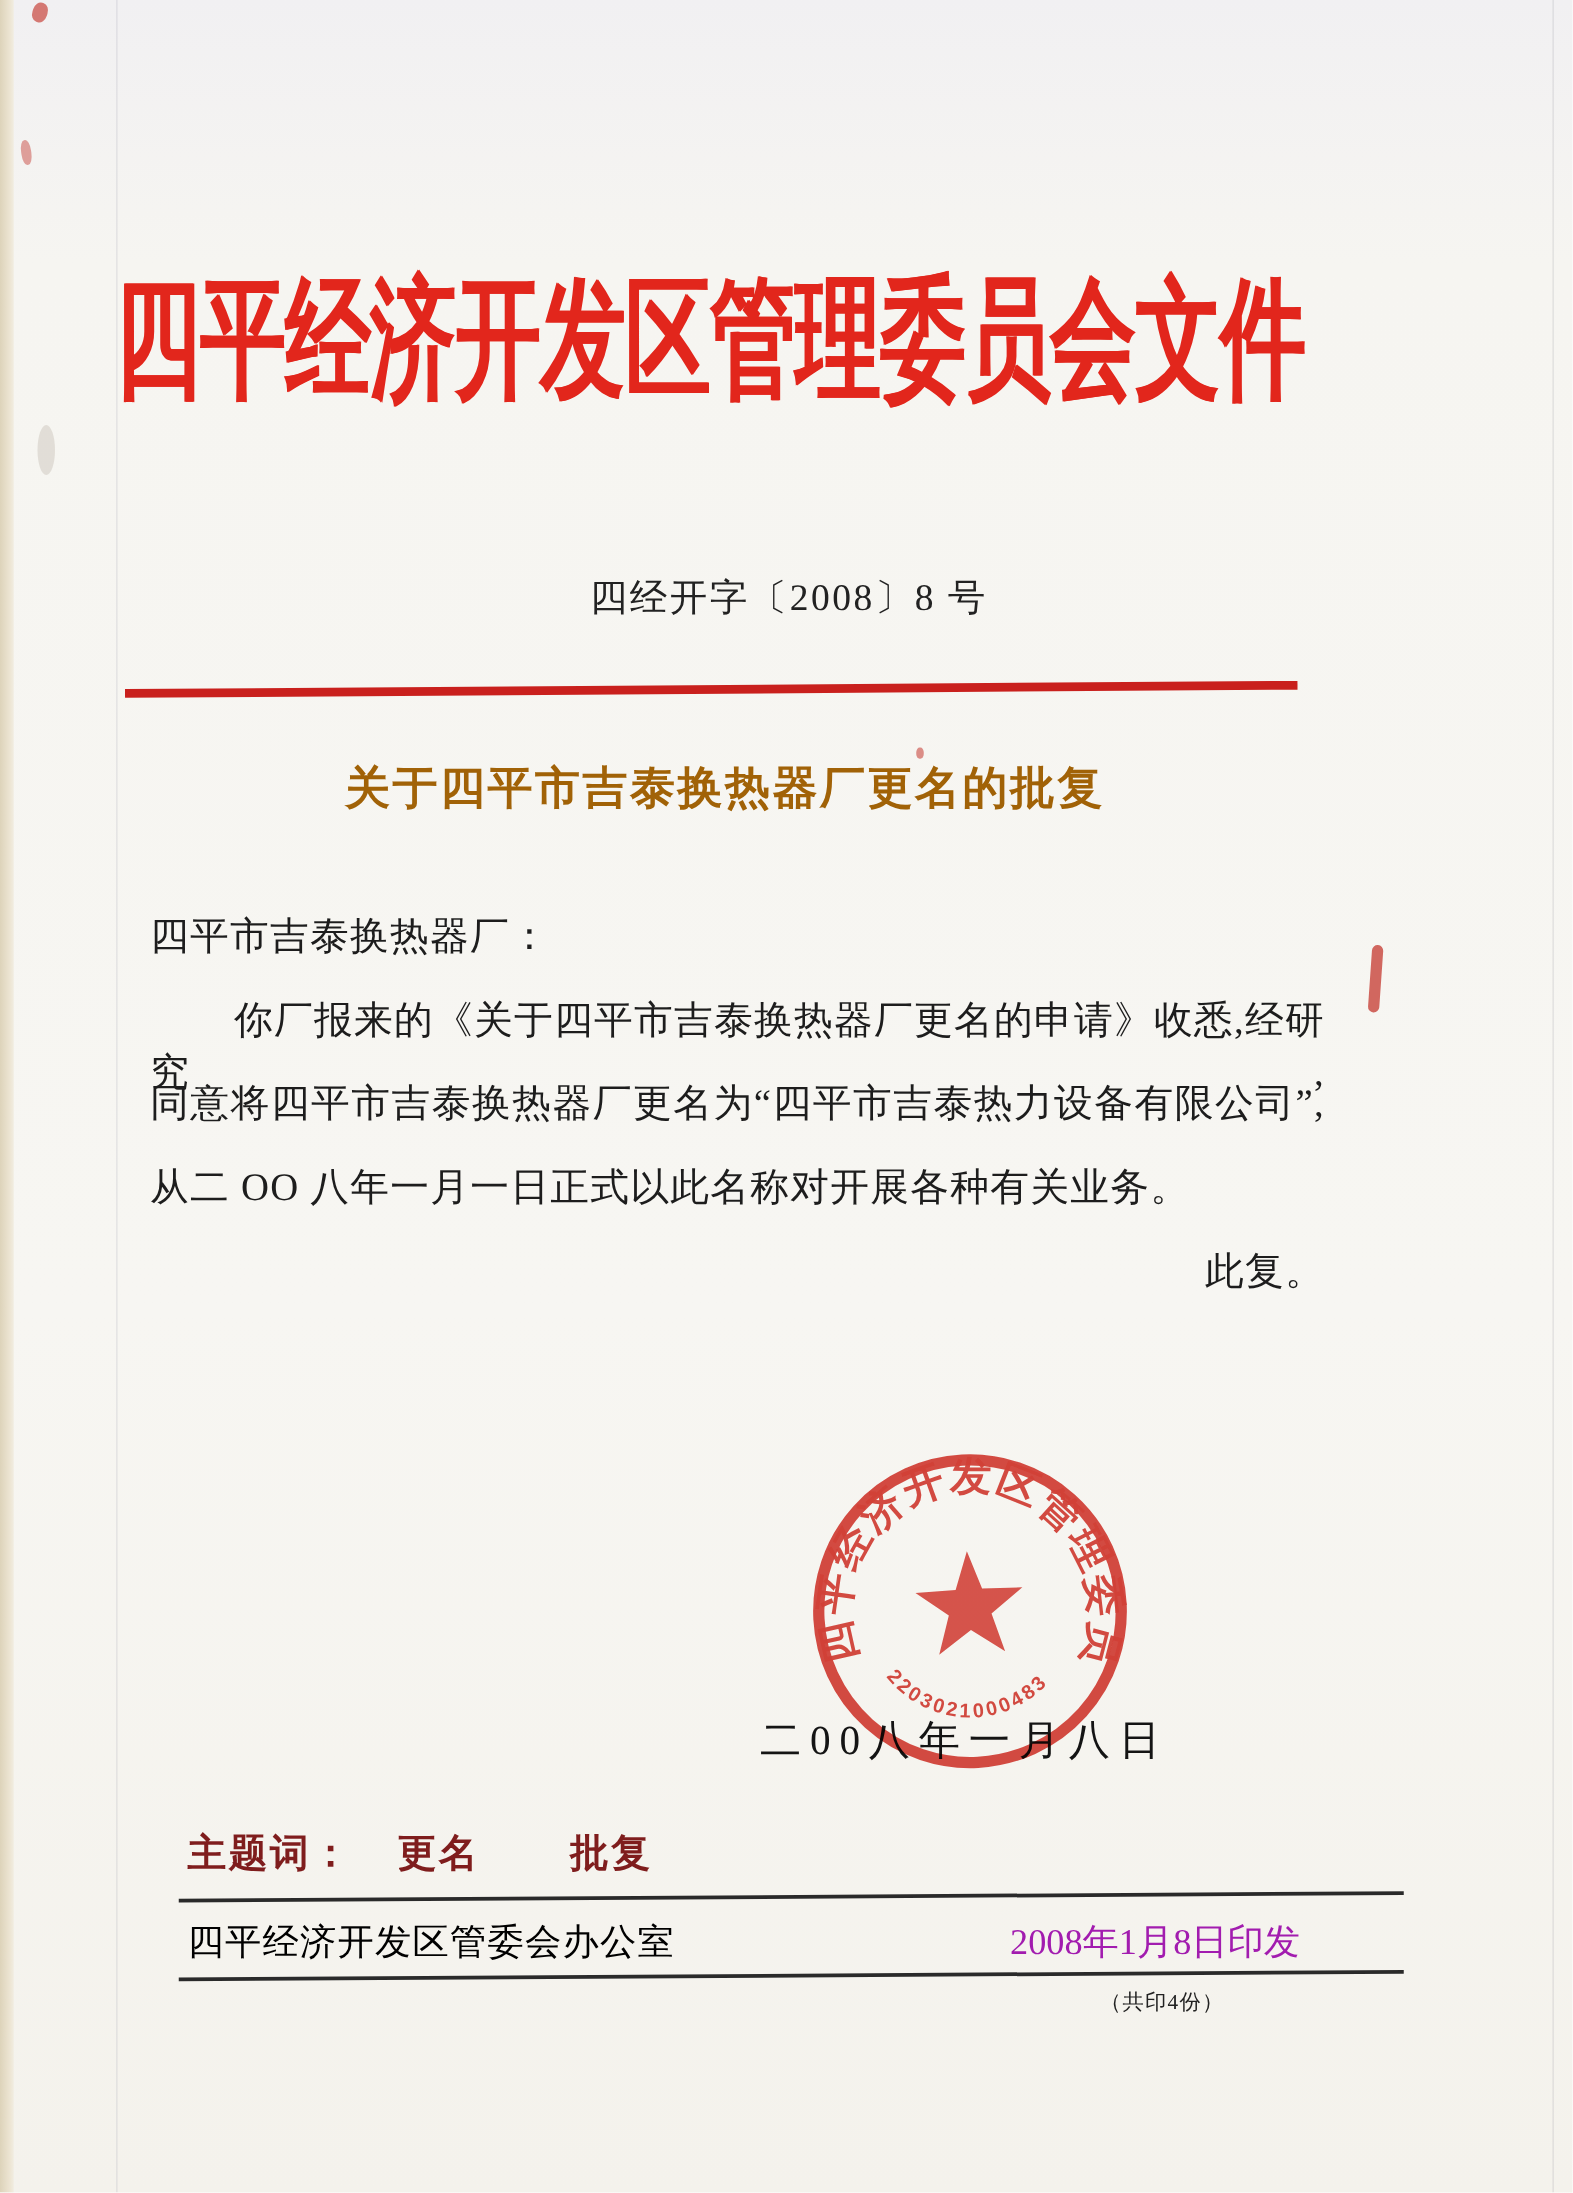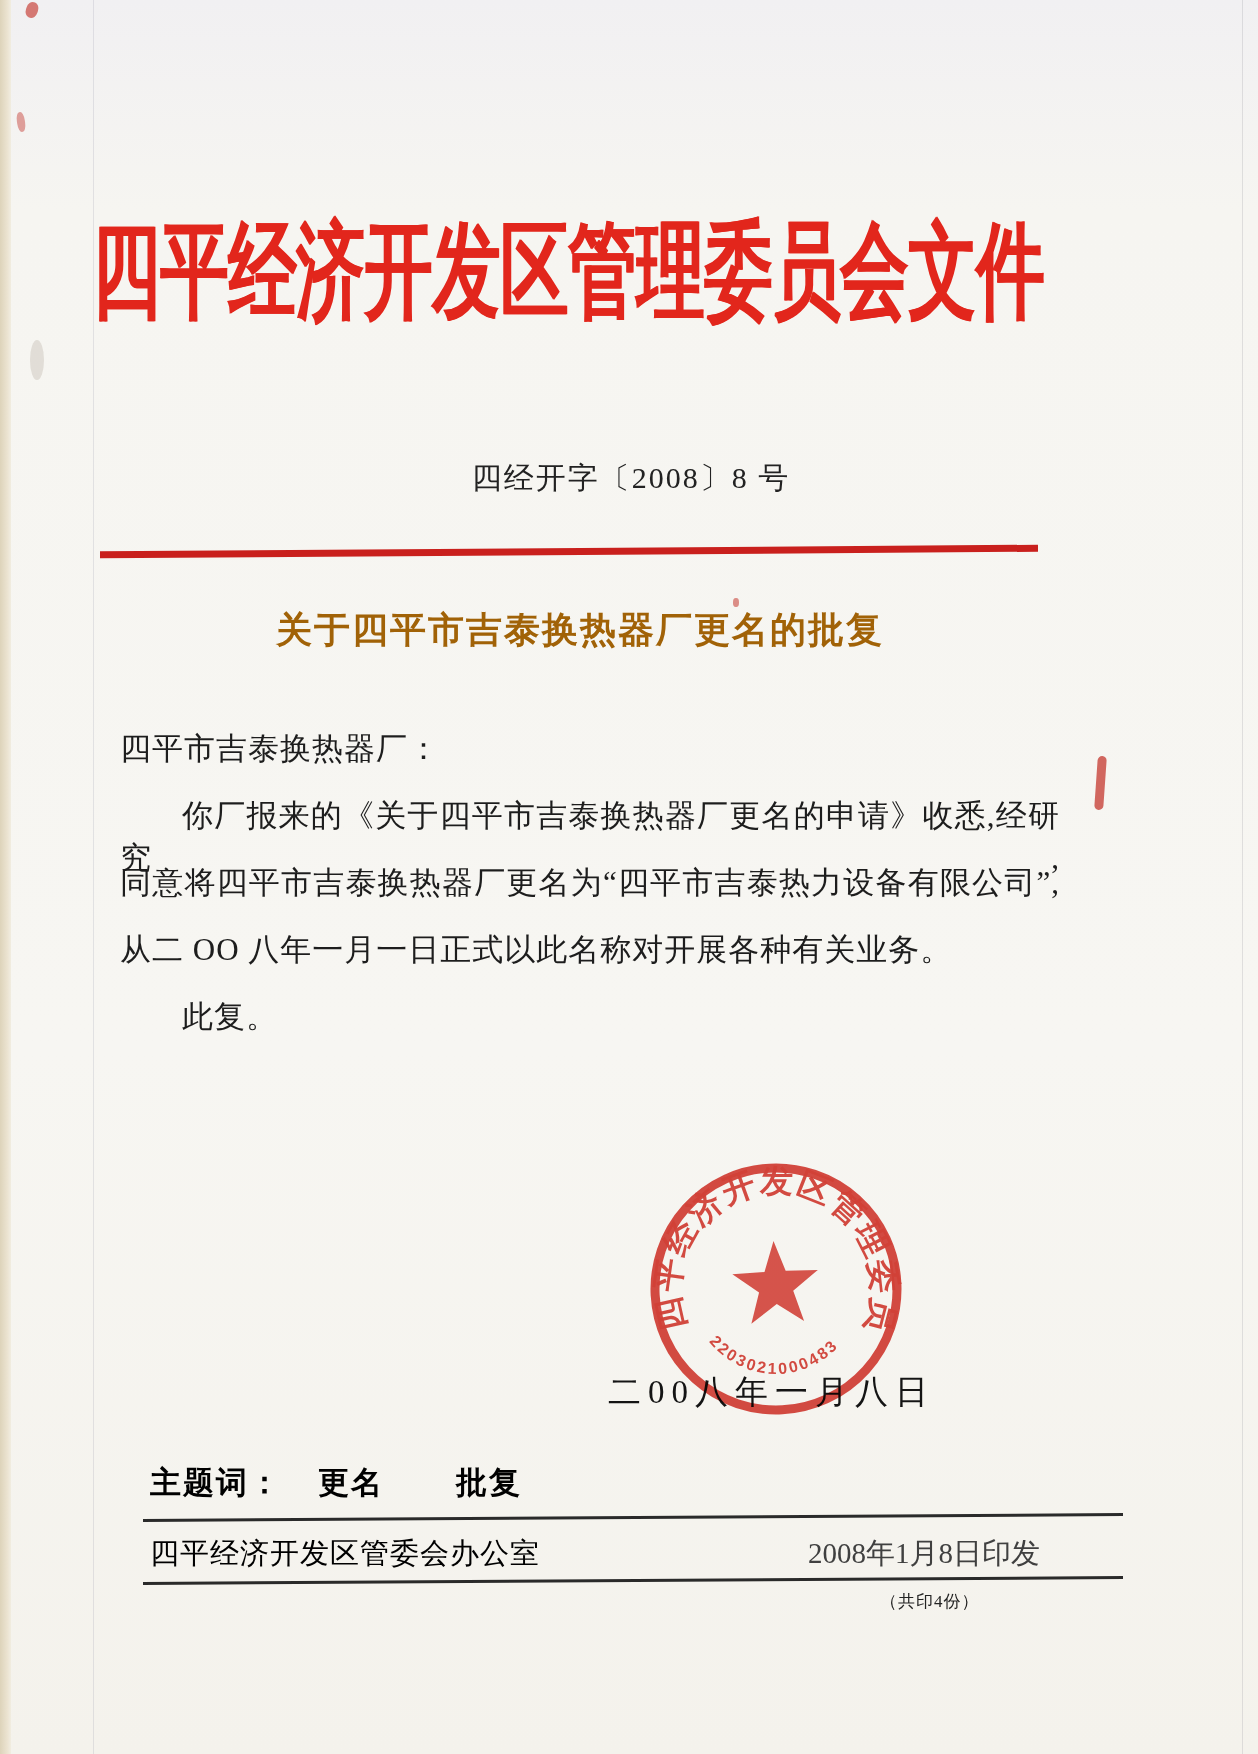--- a/index.html
+++ b/index.html
@@ -33,44 +33,44 @@
   .doc-title{
     left:0;top:606px;width:1160px;text-align:center;
     font-size:36px;font-weight:bold;letter-spacing:2px;color:#a16207;
     font-family:"Liberation Sans","DejaVu Sans",sans-serif;
   }
   .body-line{
     left:120px;width:940px;font-size:31px;color:#1d1d1d;letter-spacing:1px;
     white-space:nowrap;
   }
   .justify{white-space:normal;text-align:justify;text-align-last:justify;}
-  .indent{text-indent:62px;}
+  .indent{text-indent:62px;text-align:right;}
   .salutation{top:728px;}
   .bl1{top:795px;}
   .bl2{top:862px;}
   .bl3{top:929px;}
   .closing{top:996px;}
   
   .sig-date{
     left:608px;top:1370px;font-size:33px;letter-spacing:7px;color:#141414;
     z-index:2;white-space:nowrap;
   }
   .seal{left:645px;top:1158px;width:262px;height:262px;z-index:3;
     mix-blend-mode:multiply;opacity:.93;transform:rotate(-3deg);}
   
   .subject-row{left:150px;top:1462px;display:flex;align-items:baseline;
     font-family:"Liberation Sans","DejaVu Sans",sans-serif;
-    font-size:31px;font-weight:bold;color:#000000;letter-spacing:2px;}
+    font-size:31px;font-weight:bold;color:#7f1d1d;letter-spacing:2px;}
   .subject-row .term1{margin-left:36px;}
   .subject-row .term2{margin-left:72px;}
   .thin-rule{left:143px;width:980px;height:3px;background:#2a2a2a;transform:rotate(-0.35deg);}
   .rule1{top:1516px;}
   .rule2{top:1579px;}
   .footer-office{left:150px;top:1534px;font-size:29px;letter-spacing:1px;color:#000000;}
-  .footer-date{left:720px;top:1534px;width:320px;text-align:right;font-size:29px;color:#404040;}
+  .footer-date{left:720px;top:1534px;width:320px;text-align:right;font-size:29px;color:#a21caf;}
   .footer-copies{left:880px;top:1590px;font-size:17px;color:#222;letter-spacing:1px;}
   
   .artifact{background:#c4372e;border-radius:45%;}
   .a1{left:26px;top:2px;width:12px;height:16px;opacity:.65;transform:rotate(18deg);}
   .a2{left:17px;top:112px;width:8px;height:20px;opacity:.45;transform:rotate(-8deg);}
   .a3{left:1096px;top:756px;width:9px;height:54px;opacity:.75;border-radius:5px;transform:rotate(4deg);}
   .a4{left:733px;top:598px;width:6px;height:9px;opacity:.55;}
   .smudge{left:30px;top:340px;width:14px;height:40px;background:#b9b2a6;opacity:.35;border-radius:50%;}
 </style>
 </head>

